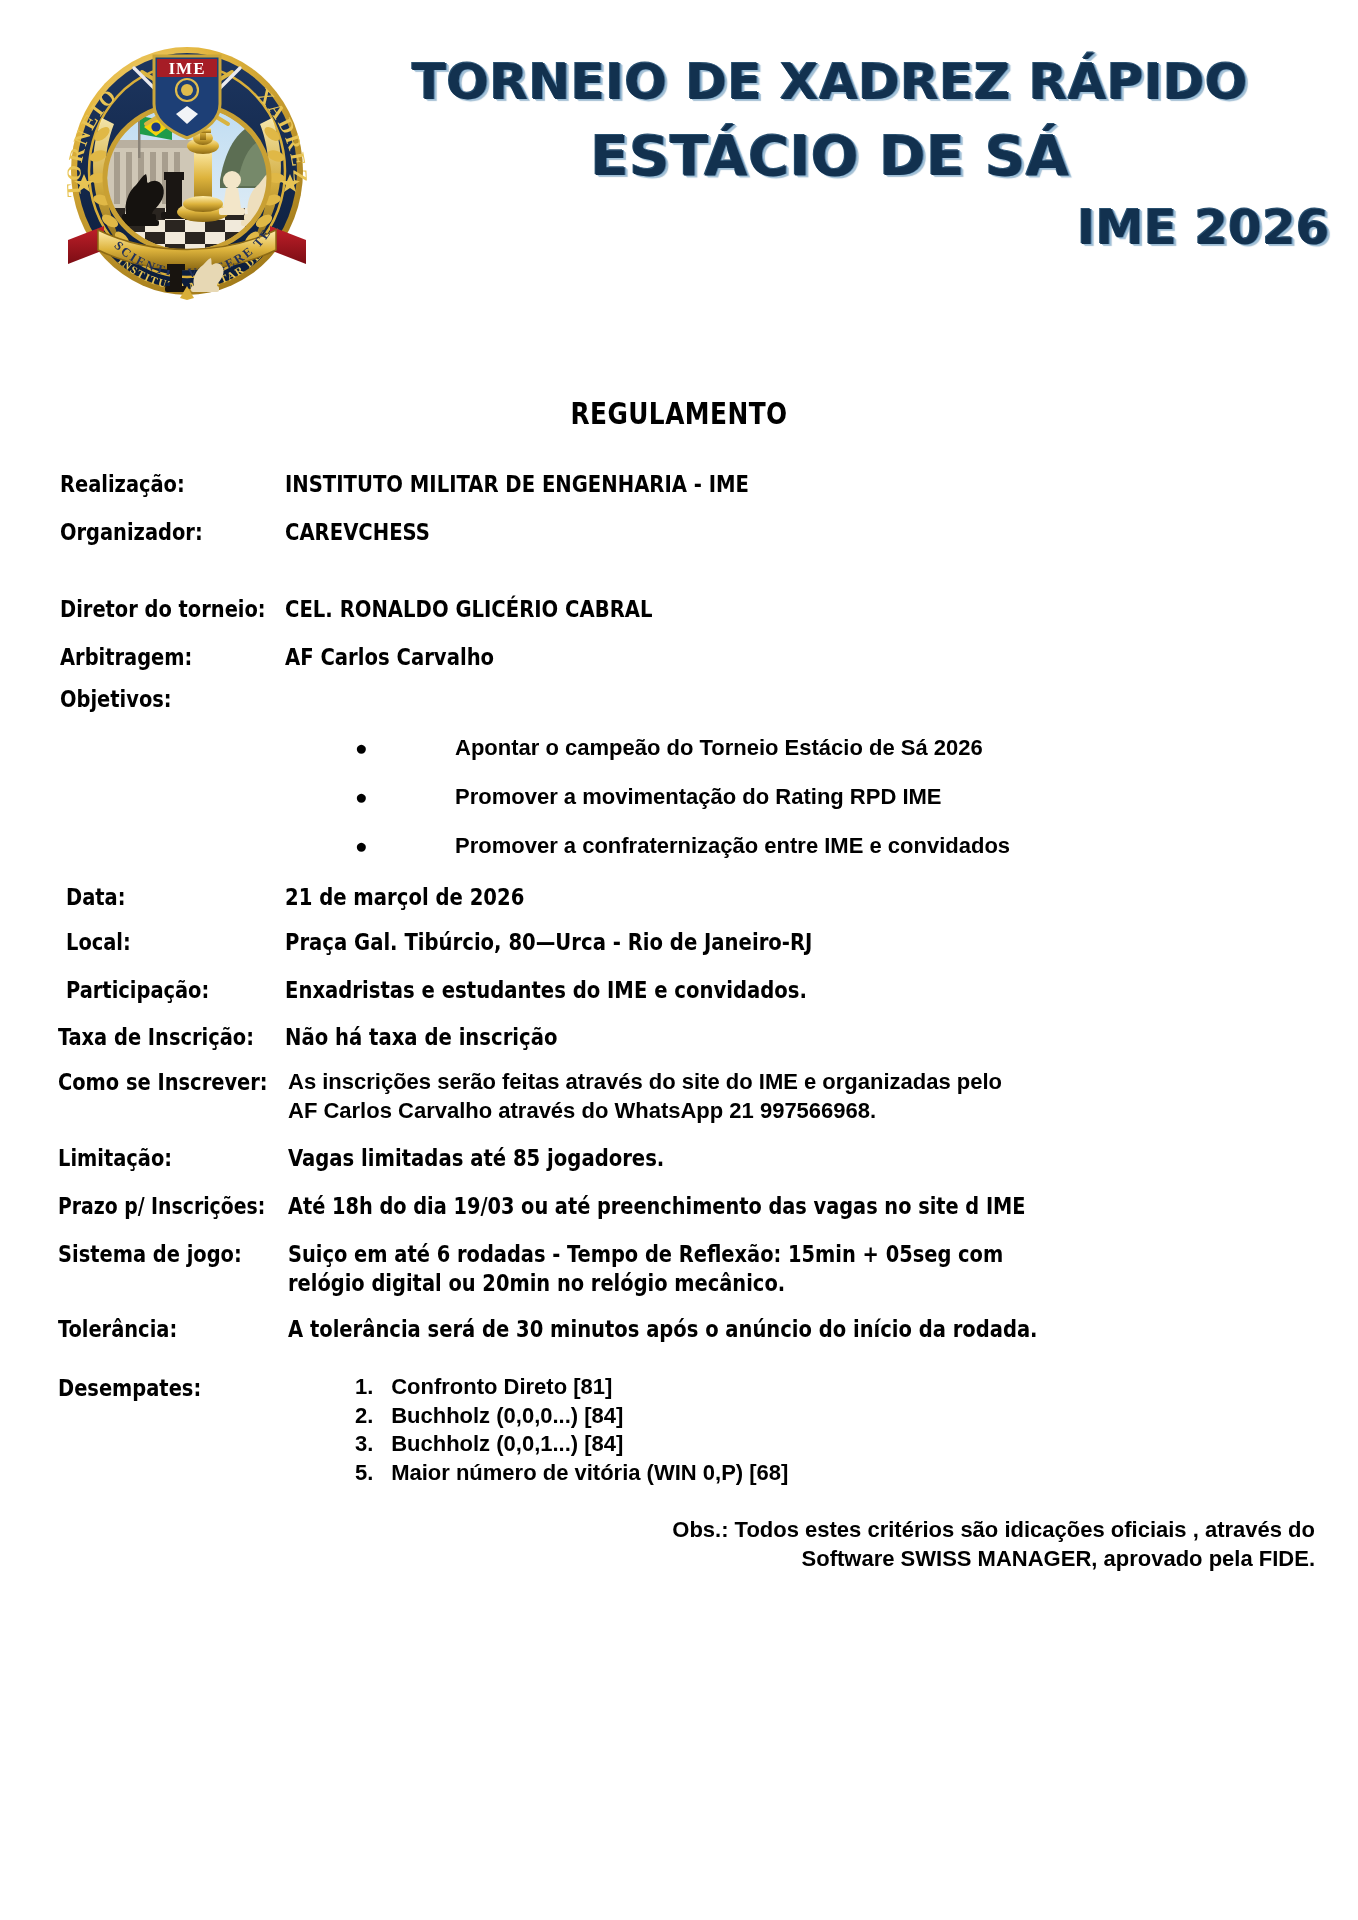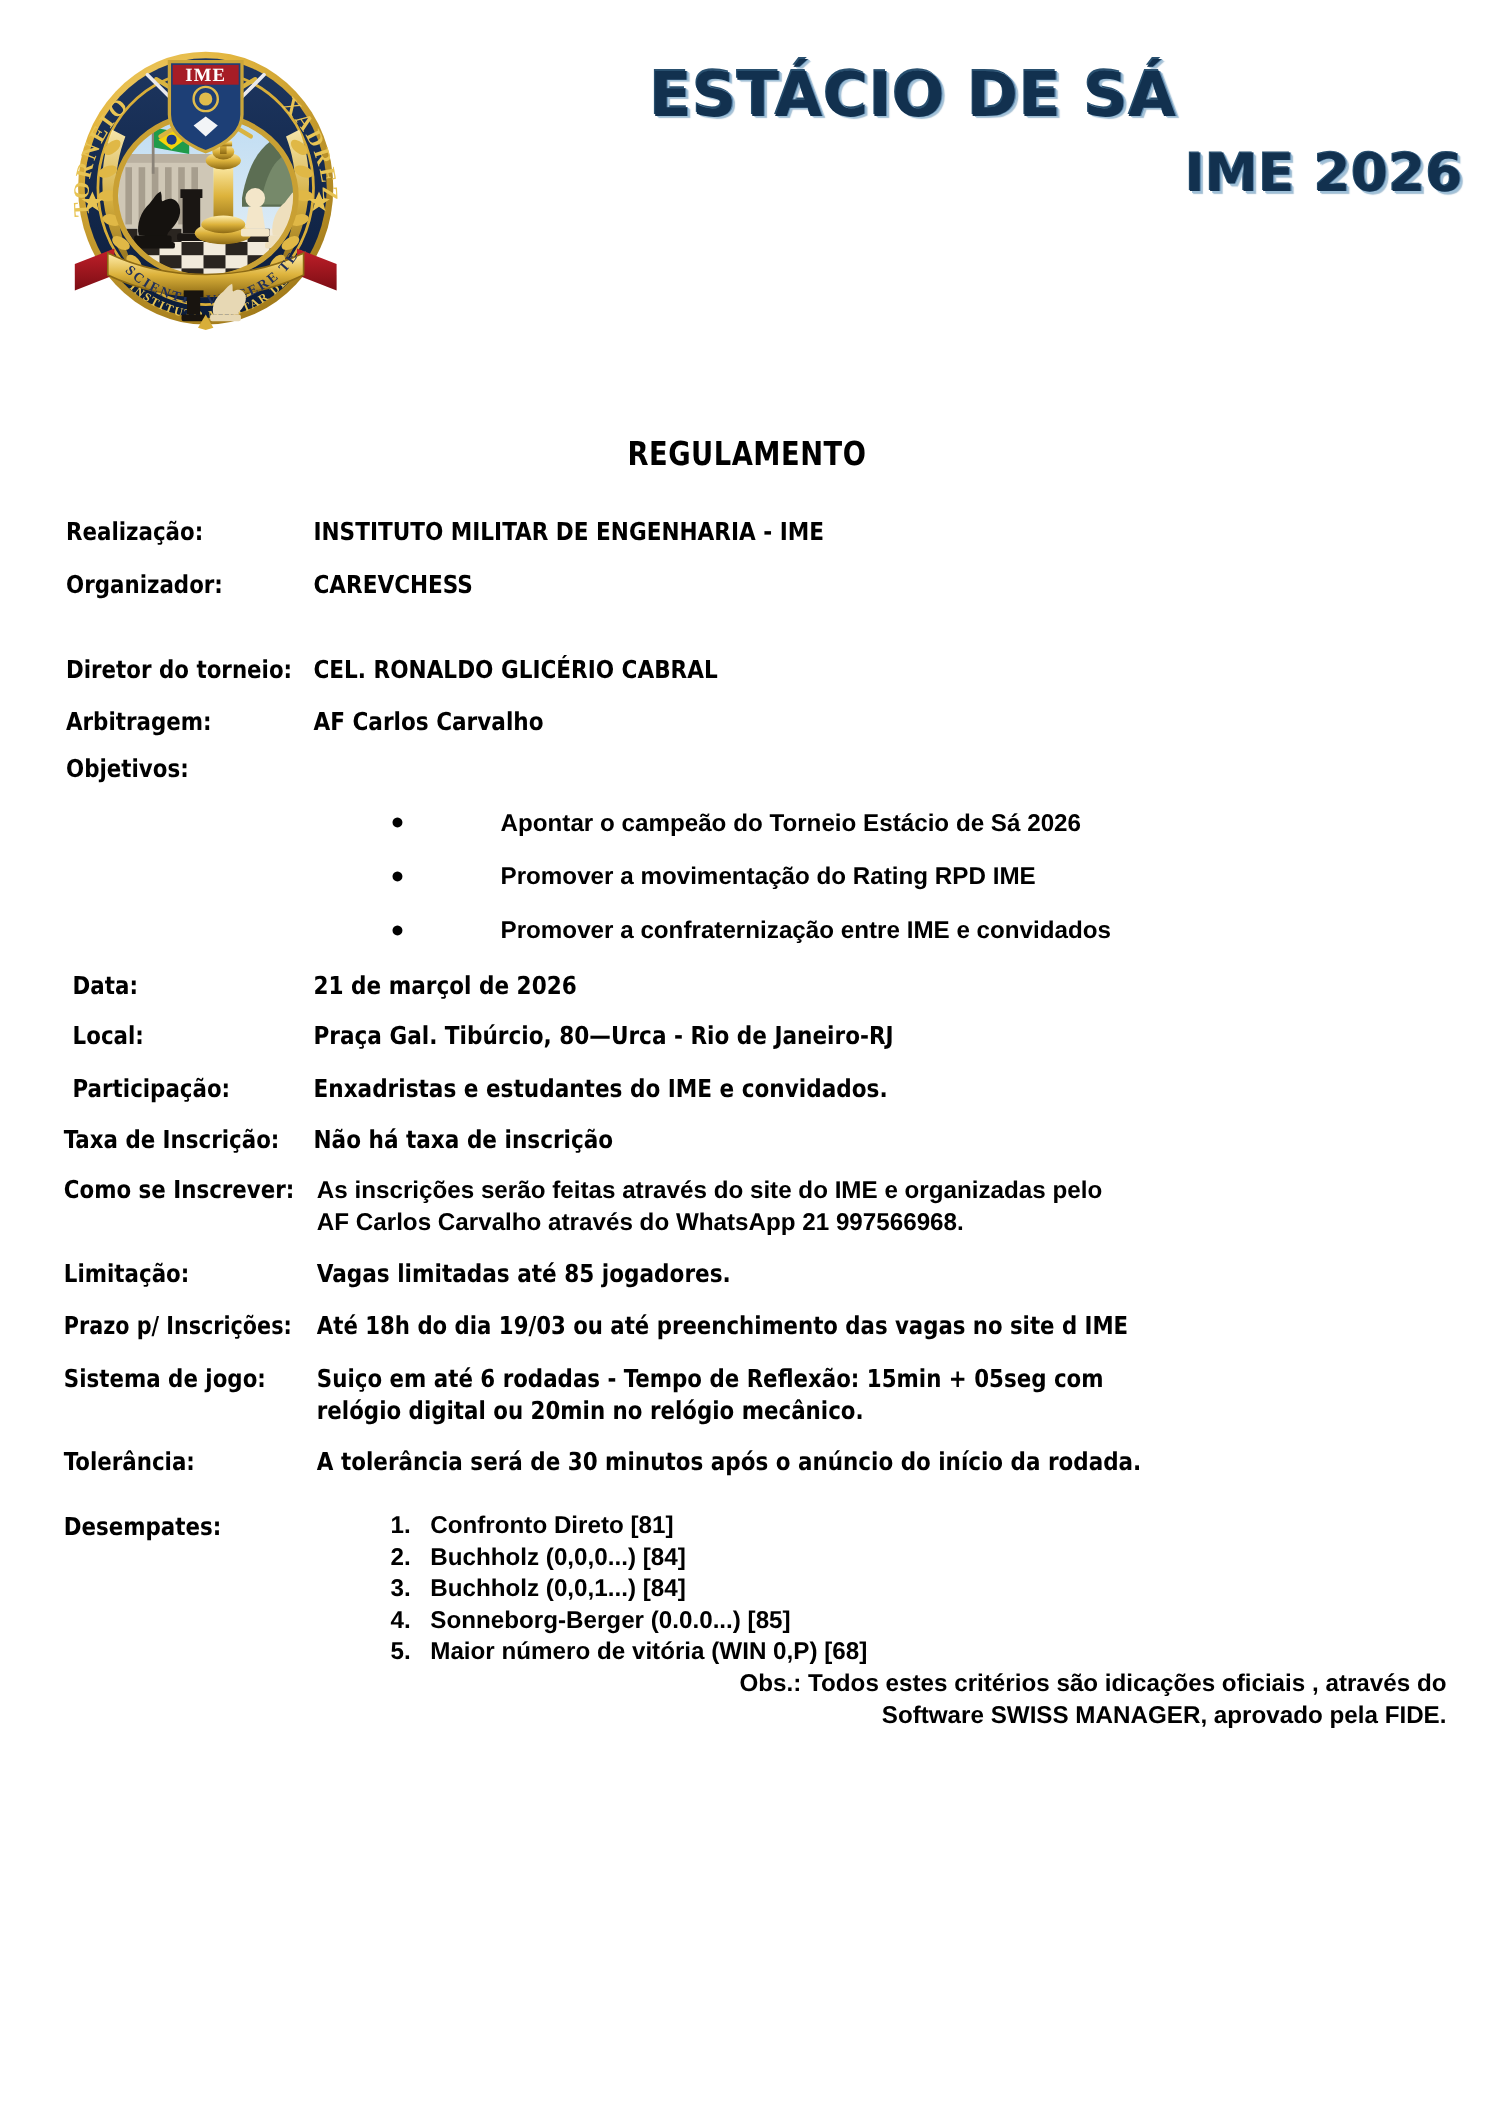--- a/index.html
+++ b/index.html
@@ -348,20 +348,21 @@
       <g fill="#e7d8b4">
         <path d="M152 258 C 150 250 154 242 161 237 C 164 234 166 231 169 230 C 170 234 169 236 170 237 C 174 234 179 235 181 240 C 183 246 179 252 175 256 L 175 258 Z"></path>
         <rect x="149" y="258" width="28" height="6" rx="2"></rect>
       </g>
 
       <path d="M145 258 L 152 270 L 145 272 L 138 270 Z" fill="#d8ae39"></path>
     </svg>
   </div>
 
   <div id="title-block">
+    <div class="title-line l1">TORNEIO DE XADREZ  RÁPIDO</div>
     <div class="title-line l2">ESTÁCIO DE SÁ</div>
     <div class="title-line l3">IME 2026</div>
   </div>
 </div>
 
 <div id="reg-heading">REGULAMENTO</div>
 
 <div id="body">
 
   <div class="arow" style="top:0px;">
@@ -465,24 +466,20 @@
     </li>
     <li>
       <span class="num">2.</span>
       <span>Buchholz (0,0,0...) [84]</span>
     </li>
     <li>
       <span class="num">3.</span>
       <span>Buchholz (0,0,1...) [84]</span>
     </li>
     <li>
-      <span class="num">4.</span>
-      <span>Sonneborg-Berger (0.0.0...) [85]</span>
-    </li>
-    <li>
       <span class="num">5.</span>
       <span>Maior número de vitória (WIN 0,P) [68]</span>
     </li>
   </ol>
 
   <div class="obs-line" style="top:1046px;">Obs.: Todos estes critérios são idicações oficiais , através do</div>
   <div class="obs-line" style="top:1075px;">Software SWISS MANAGER,  aprovado pela FIDE.</div>
 
 </div>
 

